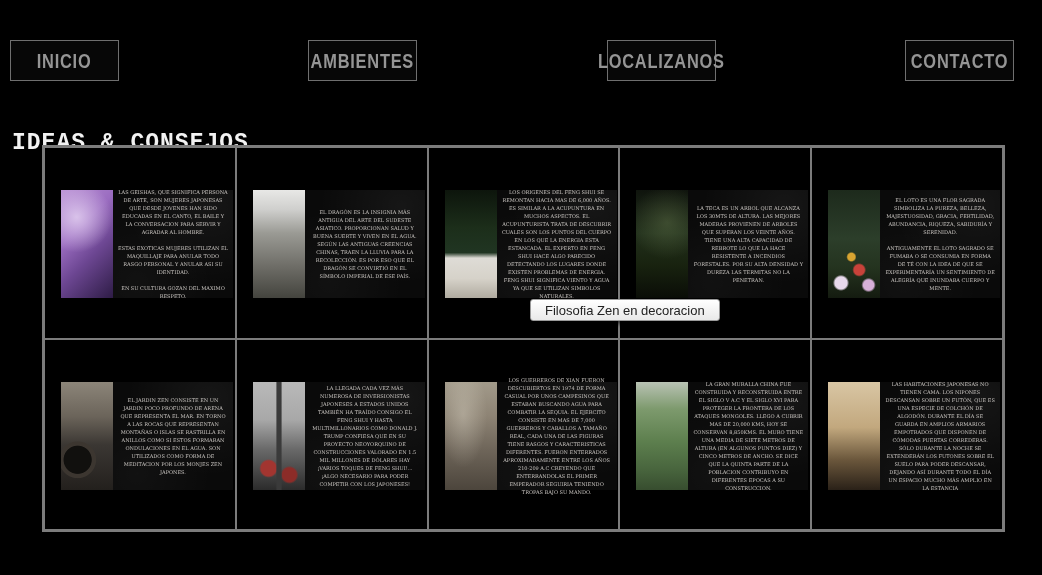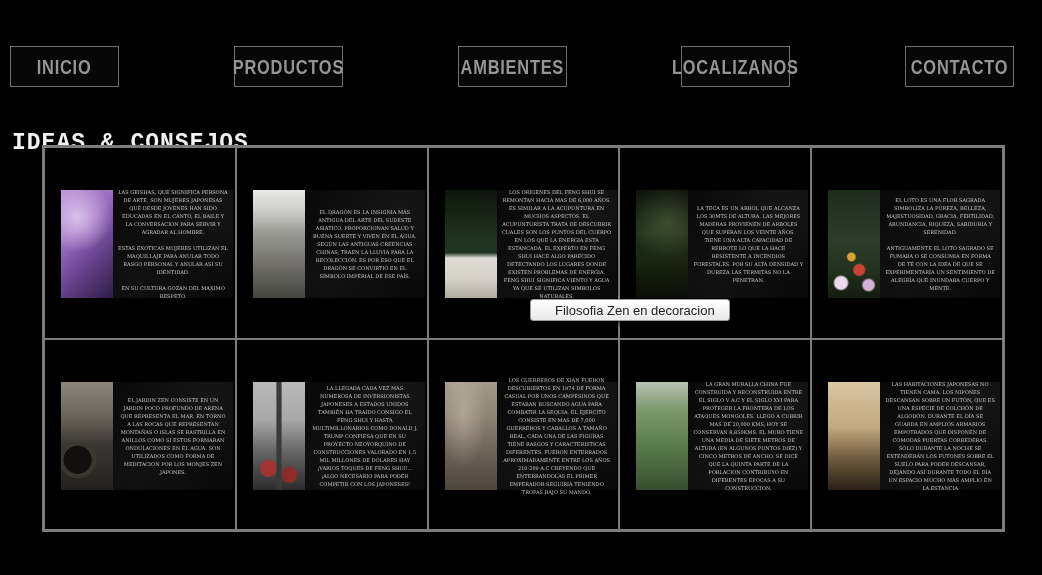--- a/index.html
+++ b/index.html
@@ -1,20 +1,20 @@
 <!DOCTYPE html>
 <html><head>
 <meta charset="utf-8">
 <style>
   html,body{margin:0;padding:0;background:#000;}
   #screen{position:relative;width:1042px;height:575px;background:#000;overflow:hidden;
           font-family:"Liberation Sans",sans-serif;}
 
   
-  .nav{position:absolute;left:0;top:46px;width:1042px;height:39px;
+  .nav{position:absolute;left:0;top:40px;width:1042px;height:39px;
        display:flex;justify-content:space-between;padding:0 28px 0 10px;box-sizing:border-box;}
   .nav-btn{width:107px;height:39px;border:1px solid #6f6f6f;background:#070707;
            display:flex;align-items:center;justify-content:center;cursor:pointer;text-decoration:none;}
   .nav-label{color:#959595;font-size:21px;letter-spacing:1px;transform:scaleX(.78);
              white-space:nowrap;font-family:"Liberation Sans",sans-serif;font-weight:bold;}
 
   
   .page-title{position:absolute;left:12px;top:115px;color:#f2f2f2;
               font-family:"Liberation Mono","DejaVu Sans Mono",monospace;
               font-size:23px;letter-spacing:1px;white-space:pre;text-align:right;}
@@ -51,21 +51,21 @@
   .img-tower{background:linear-gradient(90deg,transparent 44%,#3a3a3a 46% 54%,transparent 56%),
              radial-gradient(circle at 30% 80%,#a23530 0 8%,transparent 10%),
              radial-gradient(circle at 70% 86%,#8c2c28 0 7%,transparent 9%),
              linear-gradient(180deg,#b9b9b9 0%,#a8a8a8 35%,#6a6a6a 62%,#2b2b2b 100%);}
   .img-terracotta{background:radial-gradient(ellipse at 35% 30%,rgba(230,225,210,.35),transparent 50%),
                   linear-gradient(180deg,#a29a8a 0%,#8d8374 32%,#6f665a 62%,#4c453c 100%);}
   .img-greatwall{background:linear-gradient(180deg,#b9c2b4 0%,#7d9a6d 25%,#5d7f4e 55%,#49663e 80%,#374d2f 100%);}
   .img-futon{background:linear-gradient(180deg,#d9c6a4 0%,#c2a87e 42%,#6b573c 72%,#2a2118 100%);}
 
   
-  .tooltip{position:absolute;left:530px;top:299px;height:19px;padding:1px 14px 0 24px;
+  .tooltip{position:absolute;left:530px;top:299px;height:19px;padding:1px 14px 0 14px;
            background:linear-gradient(180deg,#ffffff 0%,#e9e9e9 100%);
            border:1px solid #9a9a9a;border-radius:3px;
            box-shadow:2px 3px 4px rgba(0,0,0,.65);
            color:#222;font-size:13px;display:flex;align-items:center;white-space:nowrap;}
 
   
   .pagination{position:absolute;left:0;top:537px;width:1042px;text-align:center;
               color:#969696;font-family:"Liberation Serif","DejaVu Serif",serif;font-size:16px;}
   .page-link{margin:0 4px;cursor:pointer;display:inline-block;}
 </style>
@@ -73,23 +73,20 @@
 <body>
 
 <div id="screen">
 
   <nav class="nav" id="nav">
   <a class="nav-btn">
     <span class="nav-label">INICIO</span>
   </a>
 
 
-  <a class="nav-btn">
-    <span class="nav-label">PRODUCTOS</span>
-  </a>
 
   <a class="nav-btn">
     <span class="nav-label">AMBIENTES</span>
   </a>
 
 
   <a class="nav-btn">
     <span class="nav-label">LOCALIZANOS</span>
   </a>
 

